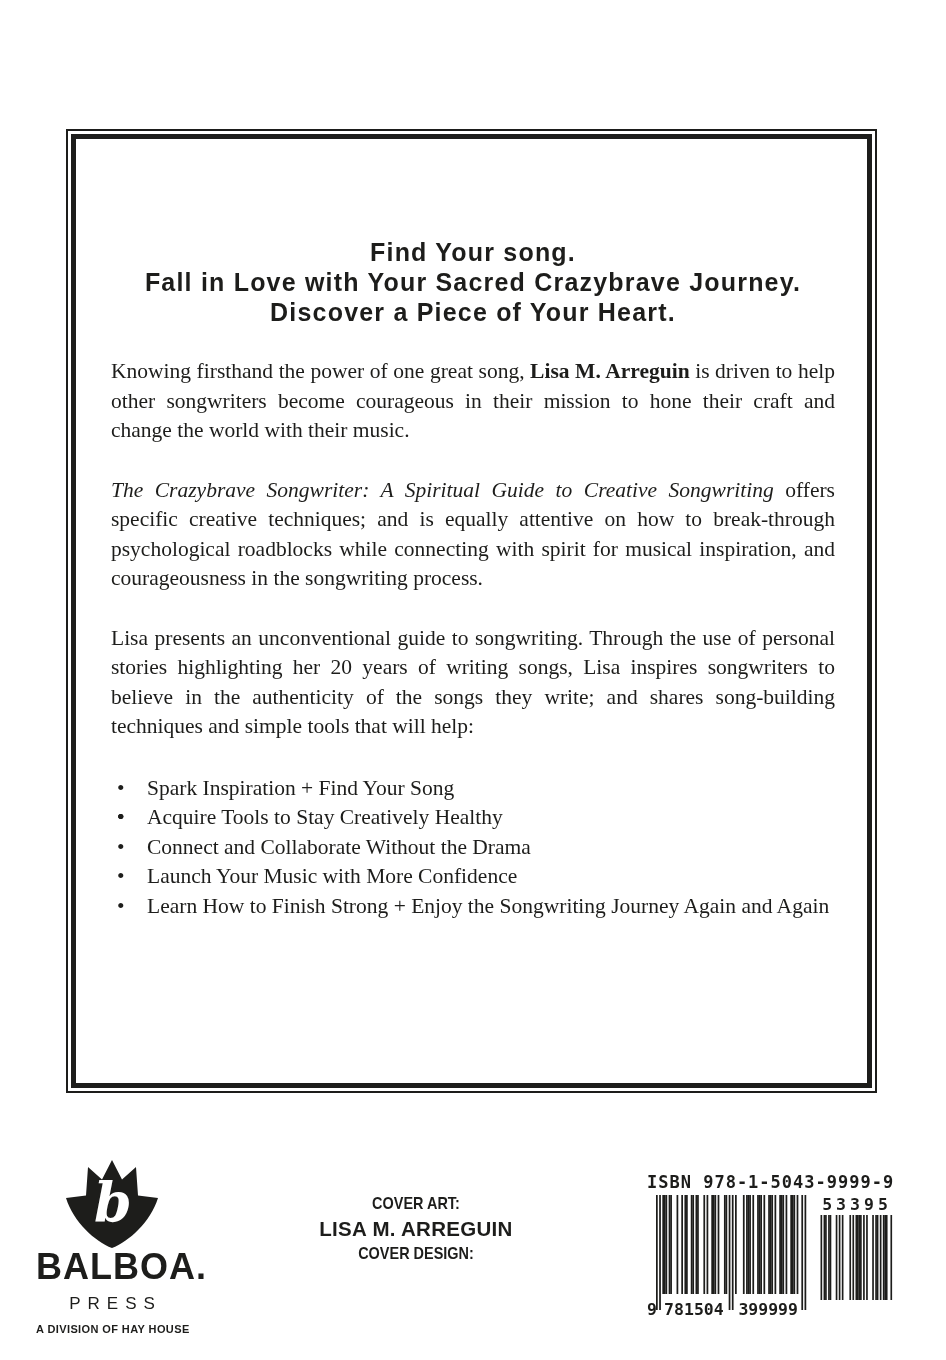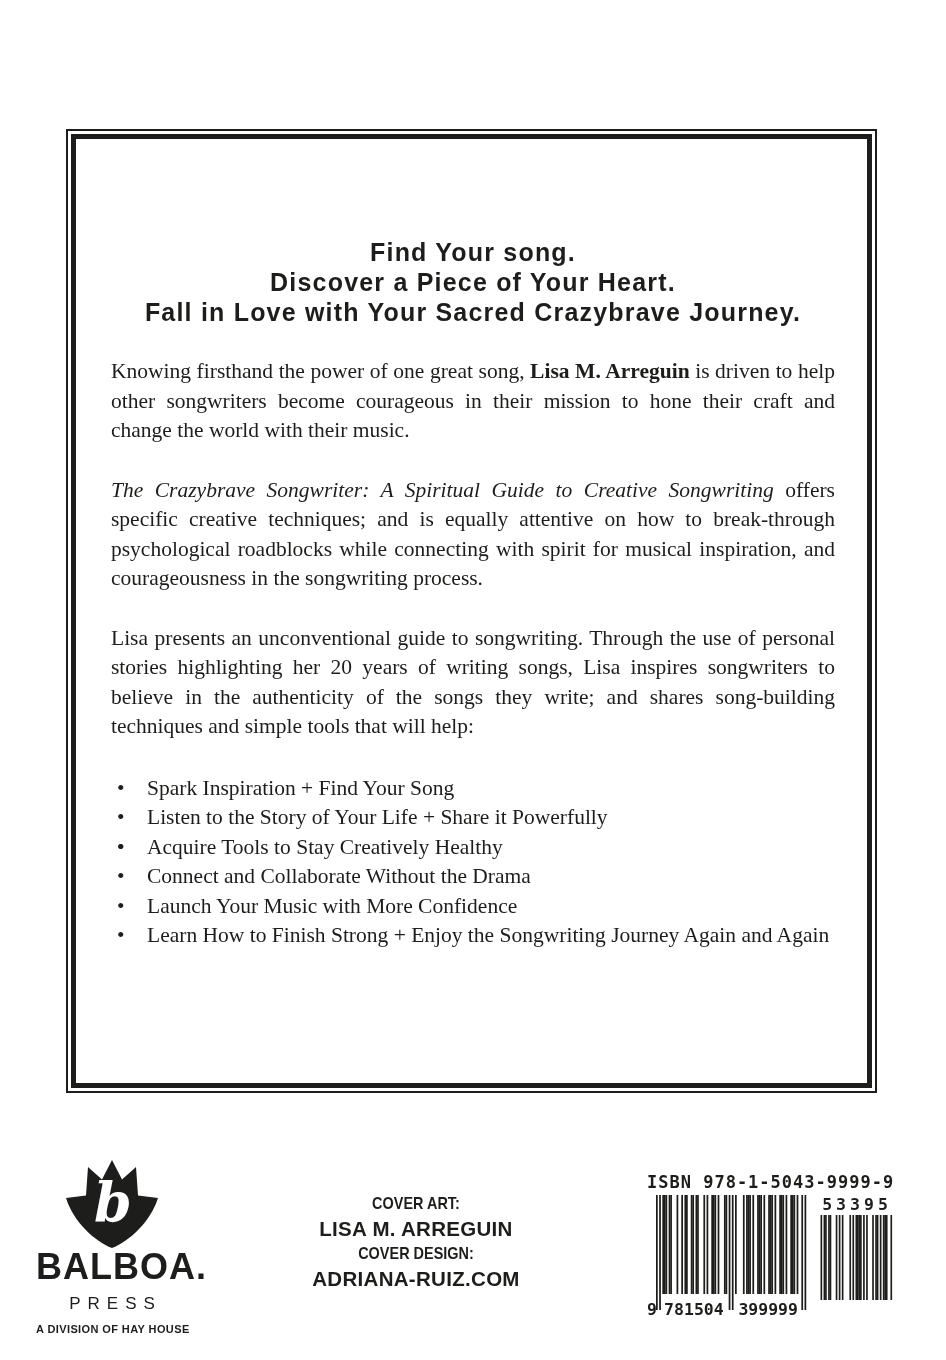--- a/index.html
+++ b/index.html
@@ -140,34 +140,34 @@
 <body>
 
 <div class="page">
 
   <div class="frame">
     <div class="frame-inner">
       <div class="frame-content">
 
         <div class="headline">
           <div>Find Your song.</div>
+          <div>Fall in Love with Your Sacred Crazybrave Journey.</div>
           <div>Discover a Piece of Your Heart.</div>
-          <div>Fall in Love with Your Sacred Crazybrave Journey.</div>
         </div>
 
         <div class="copy">
           <p><span>Knowing firsthand the power of one great song, </span><strong>Lisa M. Arreguin</strong><span> is driven to help other songwriters become courageous in their mission to hone their craft and change the world with their music.</span></p>
 
           <p><em>The Crazybrave Songwriter: A Spiritual Guide to Creative Songwriting</em><span> offers specific creative techniques; and is equally attentive on how to break-through psychological roadblocks while connecting with spirit for musical inspiration, and courageousness in the songwriting process.</span></p>
 
           <p>Lisa presents an unconventional guide to songwriting. Through the use of personal stories highlighting her 20 years of writing songs, Lisa inspires songwriters to believe in the authenticity of the songs they write; and shares song-building techniques and simple tools that will help:</p>
 
           <ul class="bullets">
             <li><span class="dot">•</span><span>Spark Inspiration + Find Your Song</span></li>
-            <li><span class="dot">•</span><span>Listen to the Story of Your Life + Share it Powerfully</span></li>
+            <li><span class="dot">•</span></li>
             <li><span class="dot">•</span></li>
             <li><span class="dot">•</span><span>Acquire Tools to Stay Creatively Healthy</span></li>
             <li><span class="dot">•</span><span>Connect and Collaborate Without the Drama</span></li>
             <li><span class="dot">•</span><span>Launch Your Music with More Confidence</span></li>
             <li><span class="dot">•</span><span>Learn How to Finish Strong + Enjoy the Songwriting Journey Again and Again</span></li>
           </ul>
         </div>
 
       </div>
     </div>
@@ -182,21 +182,20 @@
       </svg>
       <div class="pub-name">BALBOA.</div>
       <div class="pub-press">PRESS</div>
       <div class="pub-division">A DIVISION OF HAY HOUSE</div>
     </div>
 
     <div class="credits">
       <div class="cr-label">COVER ART:</div>
       <div class="cr-name">LISA M. ARREGUIN</div>
       <div class="cr-label">COVER DESIGN:</div>
-      <div class="cr-name">ADRIANA-RUIZ.COM</div>
     </div>
 
     <div class="barcode-area">
       <div class="isbn-label">ISBN 978-1-5043-9999-9</div>
       <svg id="main-barcode" width="160" height="126">
           <rect x="9" y="0" width="1.73" height="115" fill="#1d1d1b"></rect>
           <rect x="12.16" y="0" width="1.73" height="115" fill="#1d1d1b"></rect>
           <rect x="15.32" y="0" width="1.73" height="99" fill="#1d1d1b"></rect>
           <rect x="16.9" y="0" width="1.73" height="99" fill="#1d1d1b"></rect>
           <rect x="18.48" y="0" width="1.73" height="99" fill="#1d1d1b"></rect>

